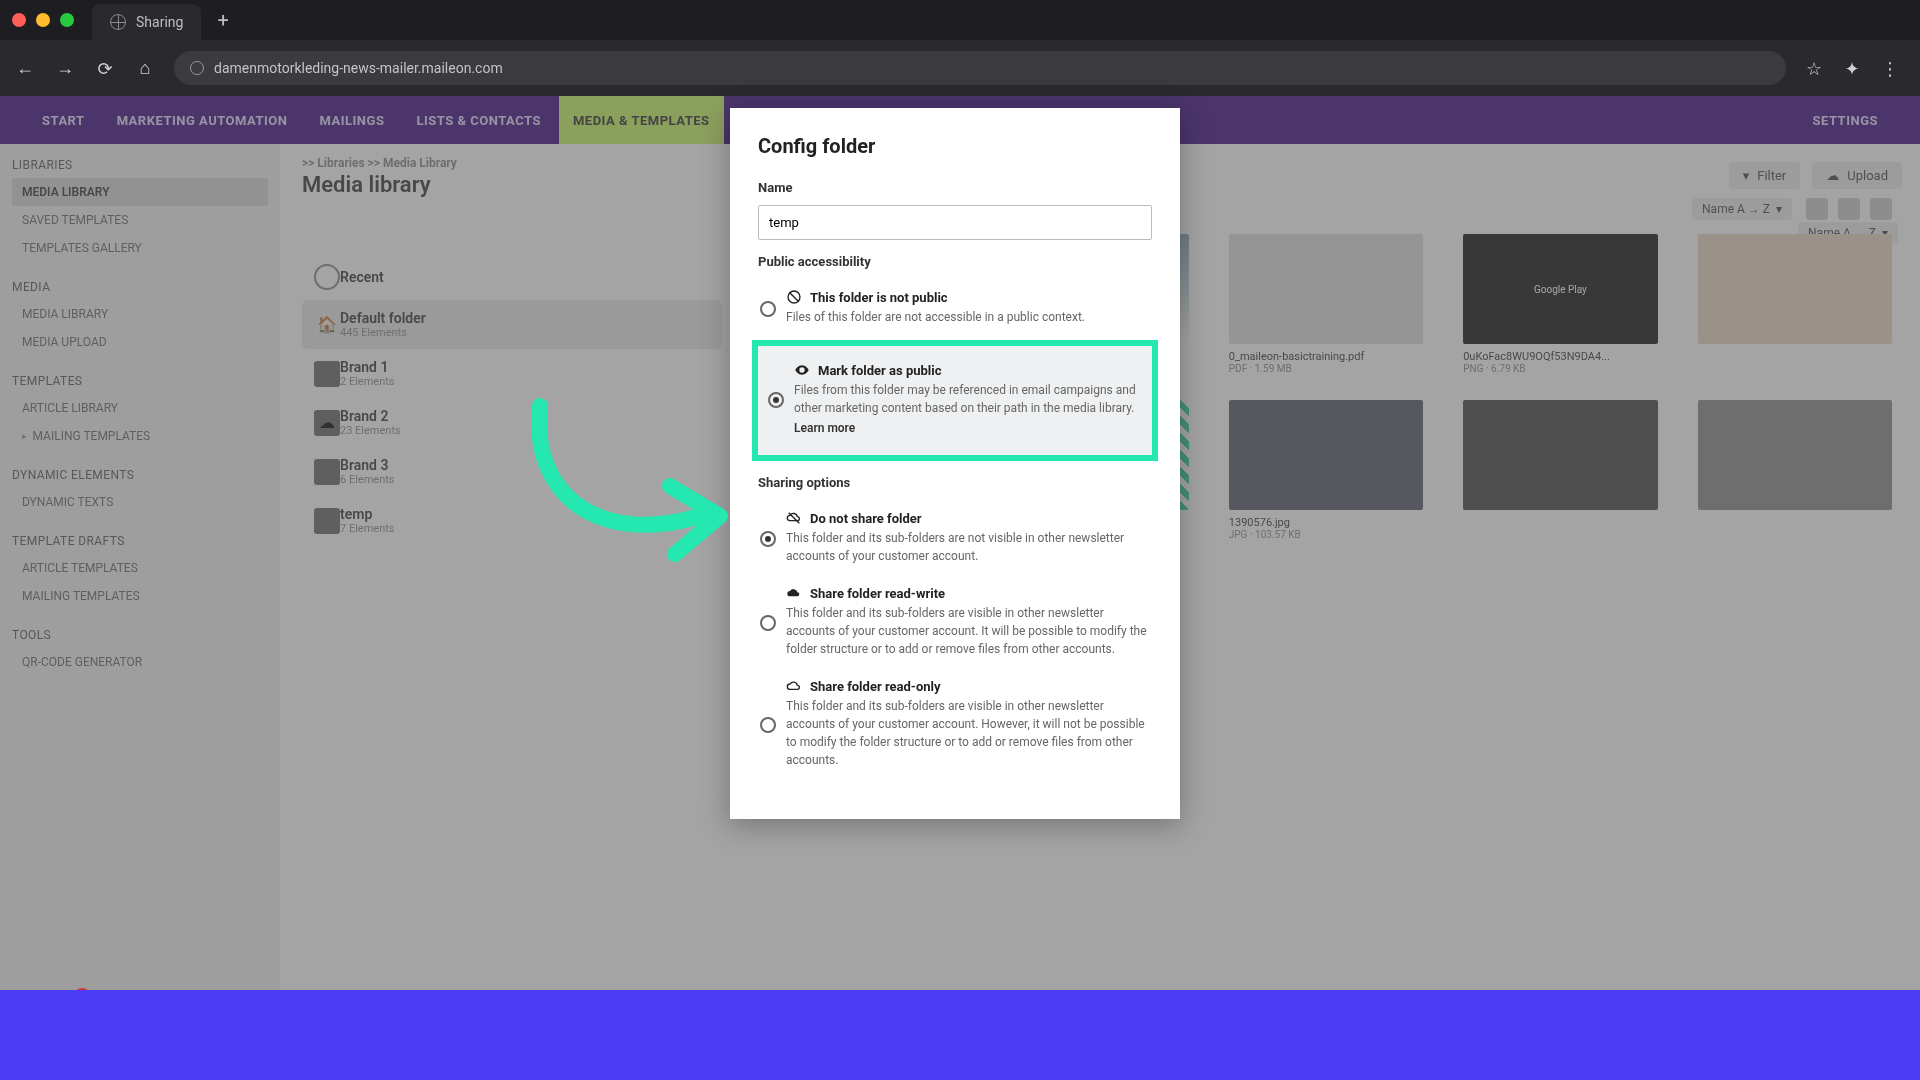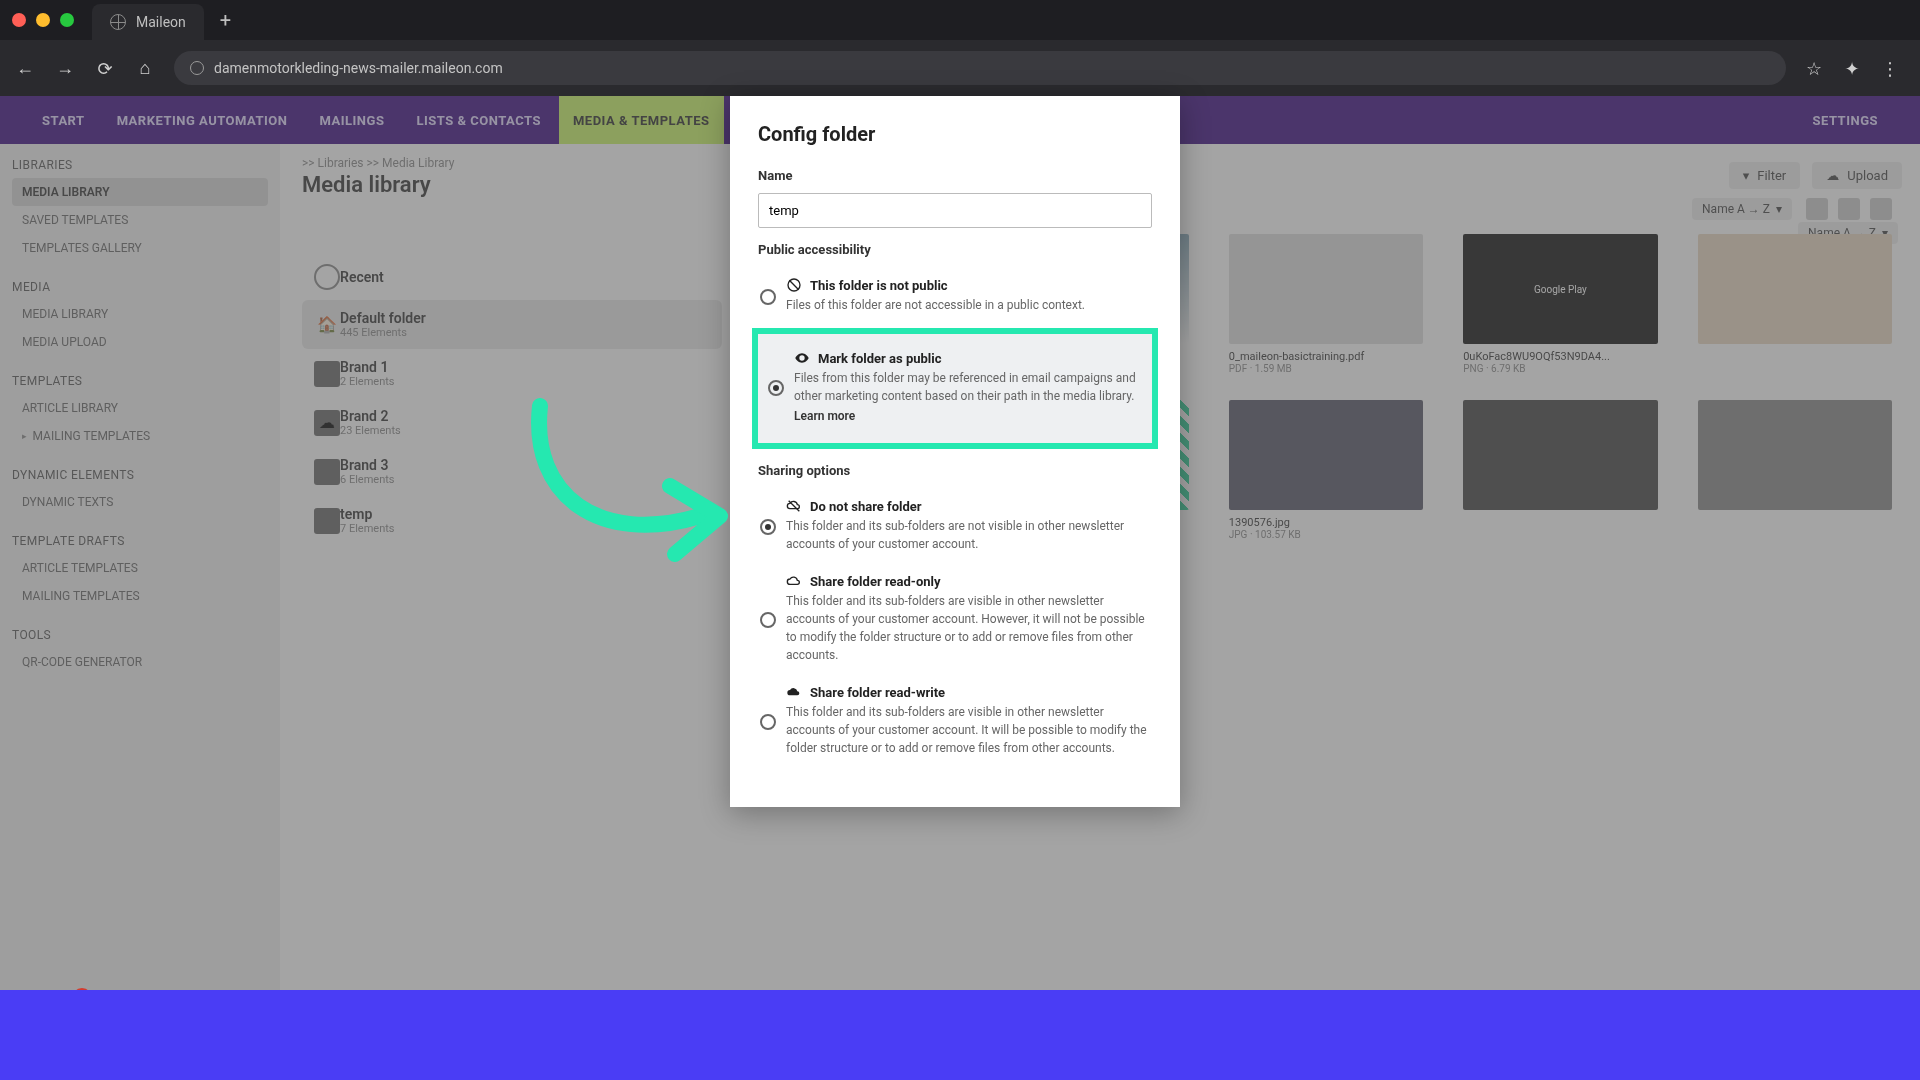--- a/index.html
+++ b/index.html
@@ -35,21 +35,21 @@
 
 .body { display: flex; height: calc(100% - 48px); }
 .sidebar { width: 280px; background: #f2f2f2; padding: 14px 12px; font-size: 13px; color: #444; }
 .sidebar .group { margin-bottom: 18px; }
 .sidebar .group-title { font-weight: 400; font-size: 12px; letter-spacing: 0.4px; color: #555; margin-bottom: 6px; }
 .sidebar .item { padding: 7px 10px; border-radius: 4px; color: #666; font-size: 12px; display: flex; align-items: center; gap: 6px; }
 .sidebar .item.active { background: #d8d8d8; color: #333; font-weight: 600; }
 .sidebar .caret { font-size: 9px; color: #888; }
 
 .main { flex: 1; background: #fff; padding: 12px 22px; position: relative; }
-.breadcrumb { color: #888; font-size: 12px; margin-bottom: 2px; }
+.breadcrumb { color: #888; font-size: 12px; margin-bottom: 2px; font-weight: bold; }
 .page-title { font-size: 22px; font-weight: 600; color: #333; margin-bottom: 10px; }
 .toprow { display: flex; align-items: center; margin-bottom: 10px; flex-direction: column; }
 .folders-label { font-size: 13px; color: #666; font-weight: 600; }
 .sort-pill { margin-left: auto; background: #eee; border-radius: 4px; padding: 4px 10px; font-size: 12px; color: #444; display: flex; align-items: center; gap: 6px; }
 
 .folder-panel { width: 420px; }
 .folder-row { display: flex; align-items: center; padding: 10px 12px; border-radius: 6px; }
 .folder-row.sel { background: #e9e9e9; }
 .folder-row .ficon { width: 26px; height: 26px; background: #666; border-radius: 3px; display: flex; align-items: center; justify-content: center; }
 .folder-row .ficon.clock { background: transparent; border: 2px solid #888; border-radius: 50%; position: relative; }
@@ -66,21 +66,21 @@
 .grid { position: absolute; left: 480px; right: 28px; top: 90px; display: grid; grid-template-columns: repeat(5, 1fr); gap: 26px 40px; }
 .thumb { display: flex; flex-direction: column; }
 .thumb .img { height: 110px; background: #999; border-radius: 2px; }
 .thumb .cap { font-size: 11px; color: #333; margin-top: 6px; white-space: nowrap; overflow: hidden; text-overflow: ellipsis; }
 .thumb .meta { font-size: 10px; color: #888; }
 
 .grid-toolbar { position: absolute; left: 480px; right: 28px; top: 54px; display: flex; justify-content: flex-end; align-items: center; gap: 14px; }
 
 
 .modal-backdrop { position: absolute; inset: 0; background: rgba(90,90,90,0.55); }
-.modal { position: absolute; left: 730px; top: 0; width: 450px; background: #fff; box-shadow: 0 6px 28px rgba(0,0,0,0.3); padding: 26px 28px 40px; }
+.modal { position: absolute; left: 730px; top: 12px; width: 450px; background: #fff; box-shadow: 0 6px 28px rgba(0,0,0,0.3); padding: 26px 28px 40px; }
 .modal h2 { font-size: 20px; font-weight: 700; color: #222; margin-bottom: 22px; }
 .modal .section-label { font-size: 13px; font-weight: 700; color: #333; margin: 14px 0 10px; }
 .modal input[type=text] { width: 100%; border: 1px solid #bbb; padding: 9px 10px; font-size: 13px; border-radius: 2px; }
 .radio-row { display: flex; gap: 10px; padding: 10px 2px; align-items: center; }
 .radio-row .rb { width: 16px; height: 16px; border: 2px solid #666; border-radius: 50%; margin-top: 2px; flex-shrink: 0; position: relative; }
 .radio-row .rb.sel::after { content: ""; position: absolute; inset: 3px; background: #333; border-radius: 50%; }
 .radio-row .rtext .t { font-weight: 700; font-size: 13px; color: #222; display: flex; align-items: center; gap: 8px; }
 .radio-row .rtext .d { font-size: 12px; color: #666; margin-top: 3px; line-height: 1.5; }
 .radio-row .rtext .lm { font-size: 12px; color: #333; font-weight: 600; display: block; margin-top: 4px; }
 
@@ -103,21 +103,21 @@
 
 <div class="browser-chrome">
   <div class="tab-bar">
     <div class="traffic-lights">
       <span class="tl-red"></span>
       <span class="tl-yellow"></span>
       <span class="tl-green"></span>
     </div>
     <div class="tab">
       <span class="globe"></span>
-      <span>Maileon</span>
+      <span>Sharing</span>
     </div>
     <div class="new-tab">+</div>
   </div>
   <div class="addr-bar">
     <div class="nav-btn">←</div>
     <div class="nav-btn">→</div>
     <div class="nav-btn">⟳</div>
     <div class="nav-btn">⌂</div>
     <div class="url-box">
       <span class="lock"></span>
@@ -378,44 +378,44 @@
           </div>
         <div class="d">This folder and its sub-folders are not visible in other newsletter accounts of your customer account.</div>
       </div>
     </div>
 
     <div class="radio-row">
       <div class="rb"></div>
       <div class="rtext">
         <div class="t">
             <span class="ricon">
+              <svg viewBox="0 0 24 24" fill="#222">
+                <path d="M6 17a4 4 0 010-8 6 6 0 0111 2 3 3 0 010 6H6z"></path>
+              </svg>
+            </span>
+            <span>Share folder read-write</span>
+          </div>
+        <div class="d">This folder and its sub-folders are visible in other newsletter accounts of your customer account. It will be possible to modify the folder structure or to add or remove files from other accounts.</div>
+      </div>
+    </div>
+
+    <div class="radio-row">
+      <div class="rb"></div>
+      <div class="rtext">
+        <div class="t">
+            <span class="ricon">
               <svg viewBox="0 0 24 24" fill="none" stroke="#222" stroke-width="2">
                 <path d="M6 17a4 4 0 010-8 6 6 0 0111 2 3 3 0 010 6H6z"></path>
               </svg>
             </span>
             <span>Share folder read-only</span>
           </div>
         <div class="d">This folder and its sub-folders are visible in other newsletter accounts of your customer account. However, it will not be possible to modify the folder structure or to add or remove files from other accounts.</div>
       </div>
     </div>
-
-    <div class="radio-row">
-      <div class="rb"></div>
-      <div class="rtext">
-        <div class="t">
-            <span class="ricon">
-              <svg viewBox="0 0 24 24" fill="#222">
-                <path d="M6 17a4 4 0 010-8 6 6 0 0111 2 3 3 0 010 6H6z"></path>
-              </svg>
-            </span>
-            <span>Share folder read-write</span>
-          </div>
-        <div class="d">This folder and its sub-folders are visible in other newsletter accounts of your customer account. It will be possible to modify the folder structure or to add or remove files from other accounts.</div>
-      </div>
-    </div>
   </div>
 
   <svg class="arrow-overlay" viewBox="0 0 220 200">
     <path d="M20 10 C 10 100, 80 150, 180 120" stroke="#25e8b0" stroke-width="16" fill="none" stroke-linecap="round"></path>
     <path d="M150 90 L200 120 L155 158" stroke="#25e8b0" stroke-width="16" fill="none" stroke-linecap="round" stroke-linejoin="round"></path>
   </svg>
 
   <div class="gbadge">
     <span>g</span>
     <span class="dot">1</span>

